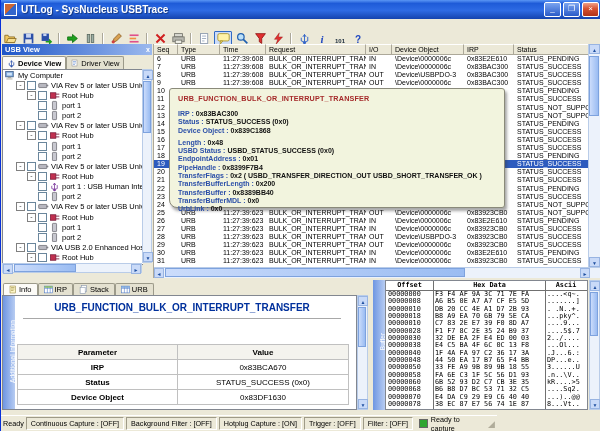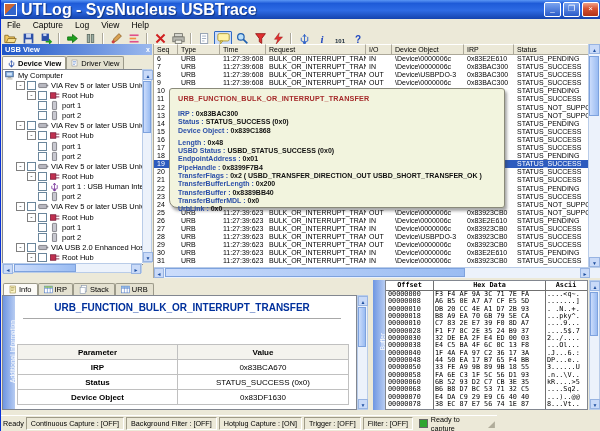--- a/index.html
+++ b/index.html
@@ -4,21 +4,21 @@
 <style>
   html,body{margin:0;padding:0;background:#505050;}
   #win{position:relative;width:600px;height:431px;background:#ECE9D8;overflow:hidden;
        font-family:"Liberation Sans",sans-serif;border-left:1px solid #0831D9;border-right:1px solid #0831D9;}
   
   #titlebar{position:absolute;left:0;top:0;width:600px;height:19px;
     background:linear-gradient(180deg,#5A96F5 0%,#1E5BD8 18%,#2E6BE4 55%,#1443AE 100%);
     display:flex;align-items:center;color:#fff;}
   #appicon{width:11px;height:11px;margin:0 4px 0 3px;border:1px solid #fff;
     background:linear-gradient(135deg,#C63 0 50%,#36C 50% 100%);}
-  #apptitle{font-size:16px;font-weight:bold;text-shadow:1px 1px 1px #10337E;flex:1;}
+  #apptitle{font-size:10px;font-weight:bold;text-shadow:1px 1px 1px #10337E;flex:1;}
   .wbtn{width:15px;height:13px;margin-right:2px;border:1px solid #fff;border-radius:2px;
     font-size:8px;line-height:12px;text-align:center;color:#fff;
     background:linear-gradient(180deg,#7AA4F0,#2A5BC8);}
   .wbtn.close{background:linear-gradient(180deg,#F0A088,#D6502F 45%,#B03318);}
   
   #menubar{position:absolute;left:0;top:19px;width:600px;height:12px;background:#ECE9D8;
     font-size:8.5px;display:flex;align-items:center;border-bottom:1px solid #E3E0CF;}
   #menubar span{padding:0 6px;}
   #toolbar{position:absolute;left:0;top:31px;width:600px;height:14px;background:#ECE9D8;
     display:flex;align-items:center;border-bottom:1px solid #D8D4C2;}
@@ -124,27 +124,20 @@
 <div id="win">
 
   <div id="titlebar">
     <span id="appicon"></span>
     <span id="apptitle">UTLog - SysNucleus USBTrace</span>
     <span class="wbtn">_</span>
     <span class="wbtn">❐</span>
     <span class="wbtn close">×</span>
   </div>
 
-  <div id="menubar">
-    <span>File</span>
-    <span>Capture</span>
-    <span>Log</span>
-    <span>View</span>
-    <span>Help</span>
-  </div>
 
   <div id="toolbar">
       <span class="tbtn">
         <span>
           <svg width="13" height="13" viewBox="0 0 16 16">
             <path d="M1 13V4h4l1 2h7v7z" fill="#F0C860" stroke="#8A6A20"></path>
             <path d="M3 13l2-5h10l-2 5z" fill="#F7DE8E" stroke="#8A6A20"></path>
           </svg>
         </span>
       </span>

